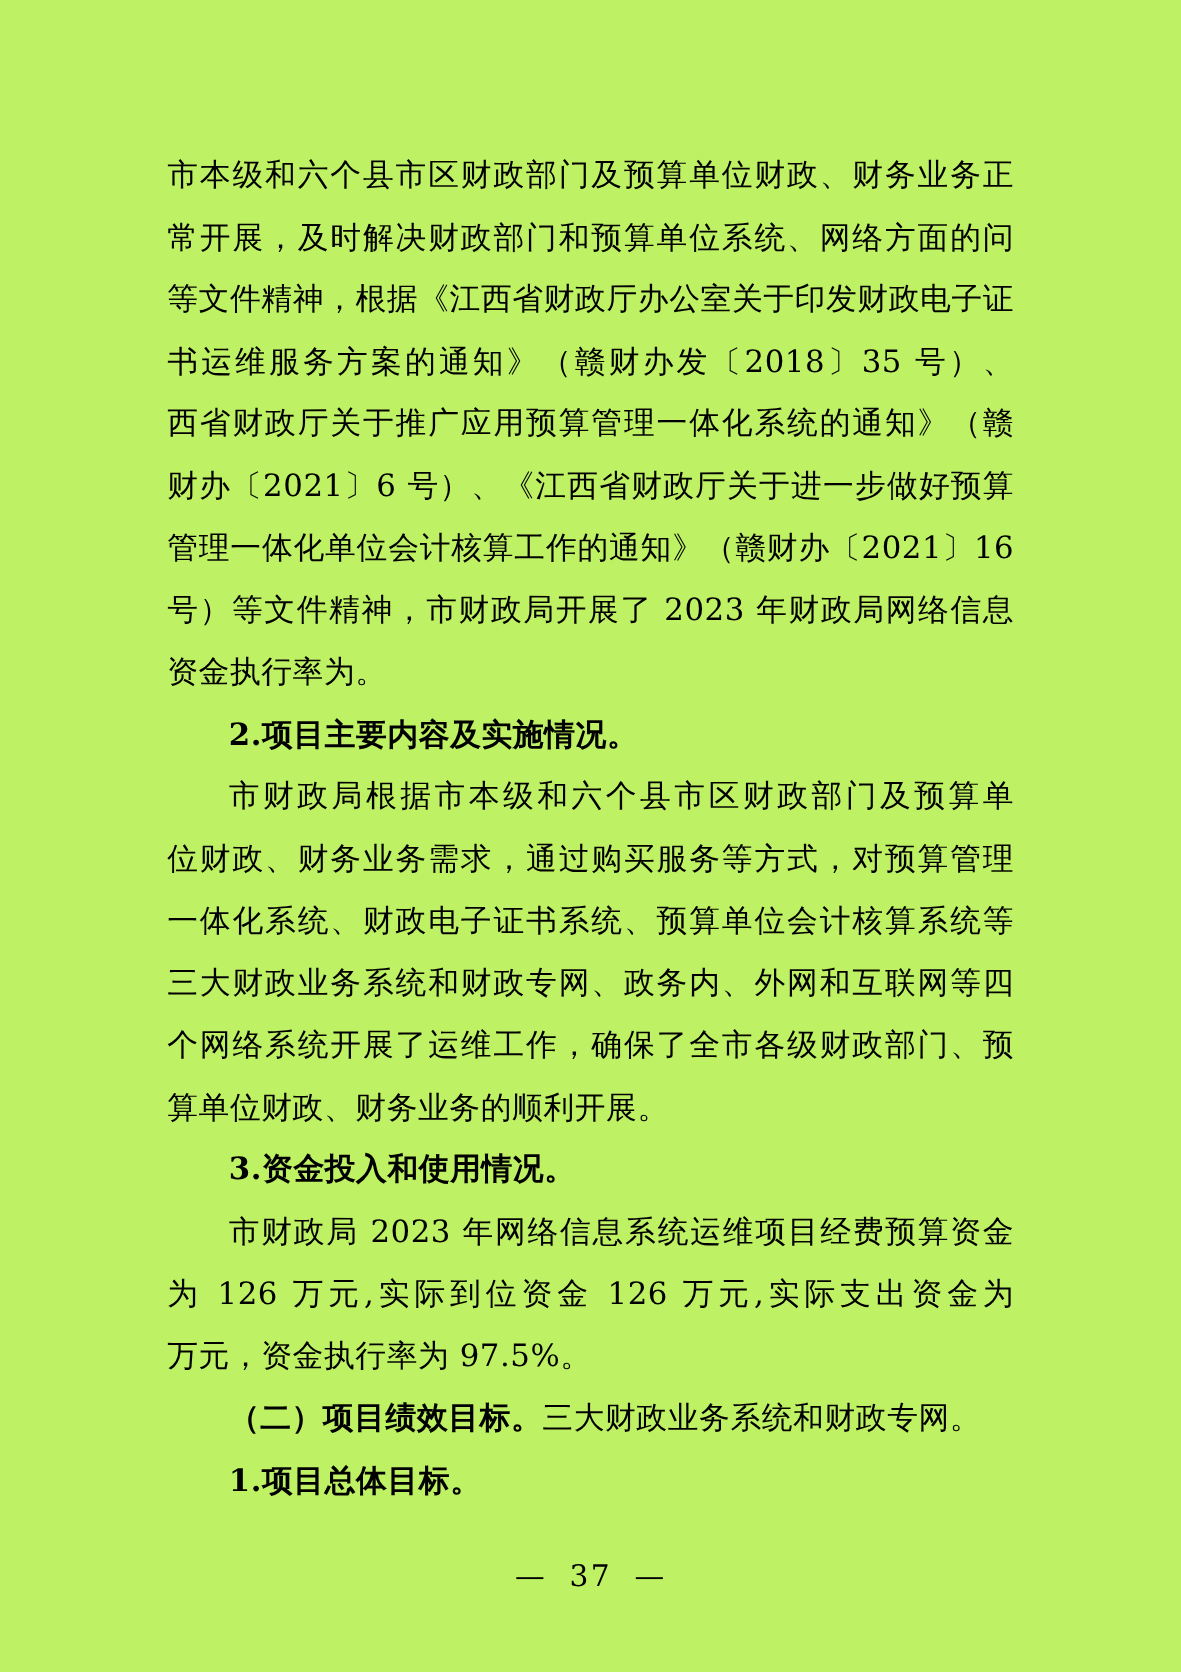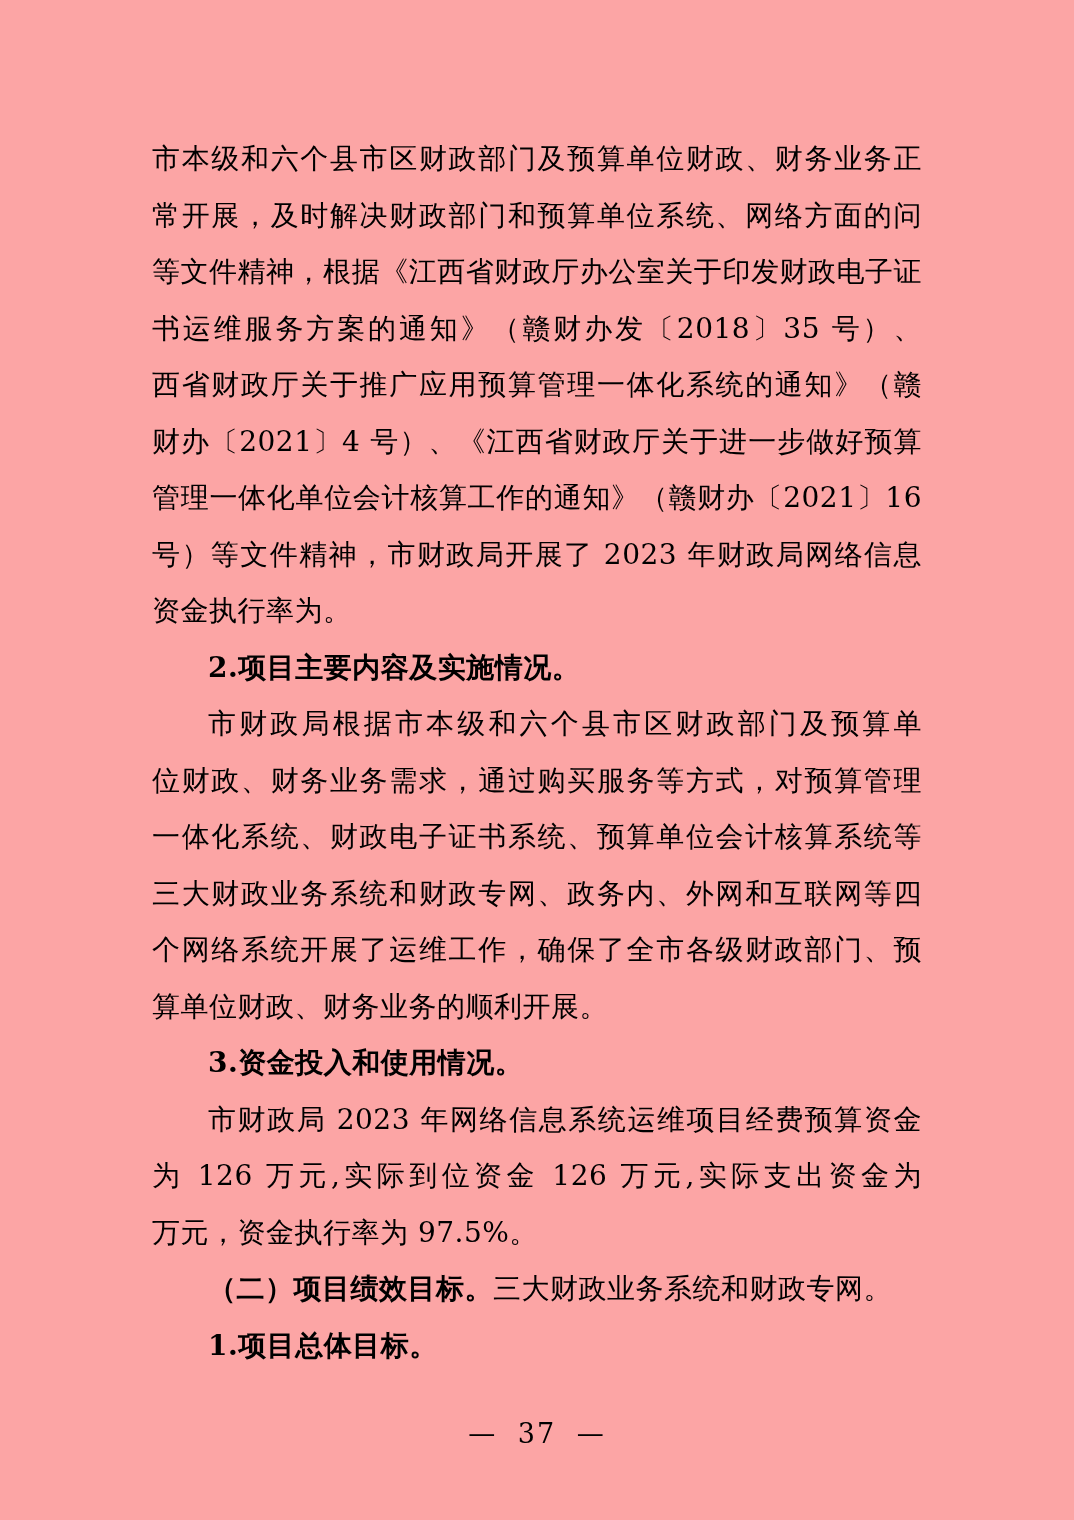--- a/index.html
+++ b/index.html
@@ -13,21 +13,21 @@
     font-family: "DejaVu Serif", "Liberation Serif", serif;
     color: #000000;
     overflow: hidden;
   }
   .page {
     position: relative;
     width: 1074px;
     height: 1520px;
     box-sizing: border-box;
     padding: 131px 152px 0 152px;
-    background: #fca5a5;
+    background: #bef264;
   }
   .textblock {
     width: 770px;
   }
   .line {
     font-size: 28px;
     line-height: 56.5px;
     height: 56.5px;
     overflow: hidden;
     text-align: justify;
@@ -64,21 +64,21 @@
 <body>
 
 <div class="page">
   <div class="textblock">
 
     <div class="line">市本级和六个县市区财政部门及预算单位财政、财务业务正</div>
     <div class="line">常开展，及时解决财政部门和预算单位系统、网络方面的问</div>
     <div class="line">等文件精神，根据《江西省财政厅办公室关于印发财政电子证</div>
     <div class="line">书运维服务方案的通知》（赣财办发〔2018〕35 号）、《江</div>
     <div class="line">西省财政厅关于推广应用预算管理一体化系统的通知》（赣</div>
-    <div class="line">财办〔2021〕4 号）、《江西省财政厅关于进一步做好预算</div>
+    <div class="line">财办〔2021〕6 号）、《江西省财政厅关于进一步做好预算</div>
     <div class="line">管理一体化单位会计核算工作的通知》（赣财办〔2021〕16</div>
     <div class="line">号）等文件精神，市财政局开展了 2023 年财政局网络信息</div>
     <div class="line lastline">资金执行率为。</div>
 
     <div class="line heading">2.项目主要内容及实施情况。</div>
 
     <div class="line indent">市财政局根据市本级和六个县市区财政部门及预算单</div>
     <div class="line">位财政、财务业务需求，通过购买服务等方式，对预算管理</div>
     <div class="line">一体化系统、财政电子证书系统、预算单位会计核算系统等</div>
     <div class="line">三大财政业务系统和财政专网、政务内、外网和互联网等四</div>

